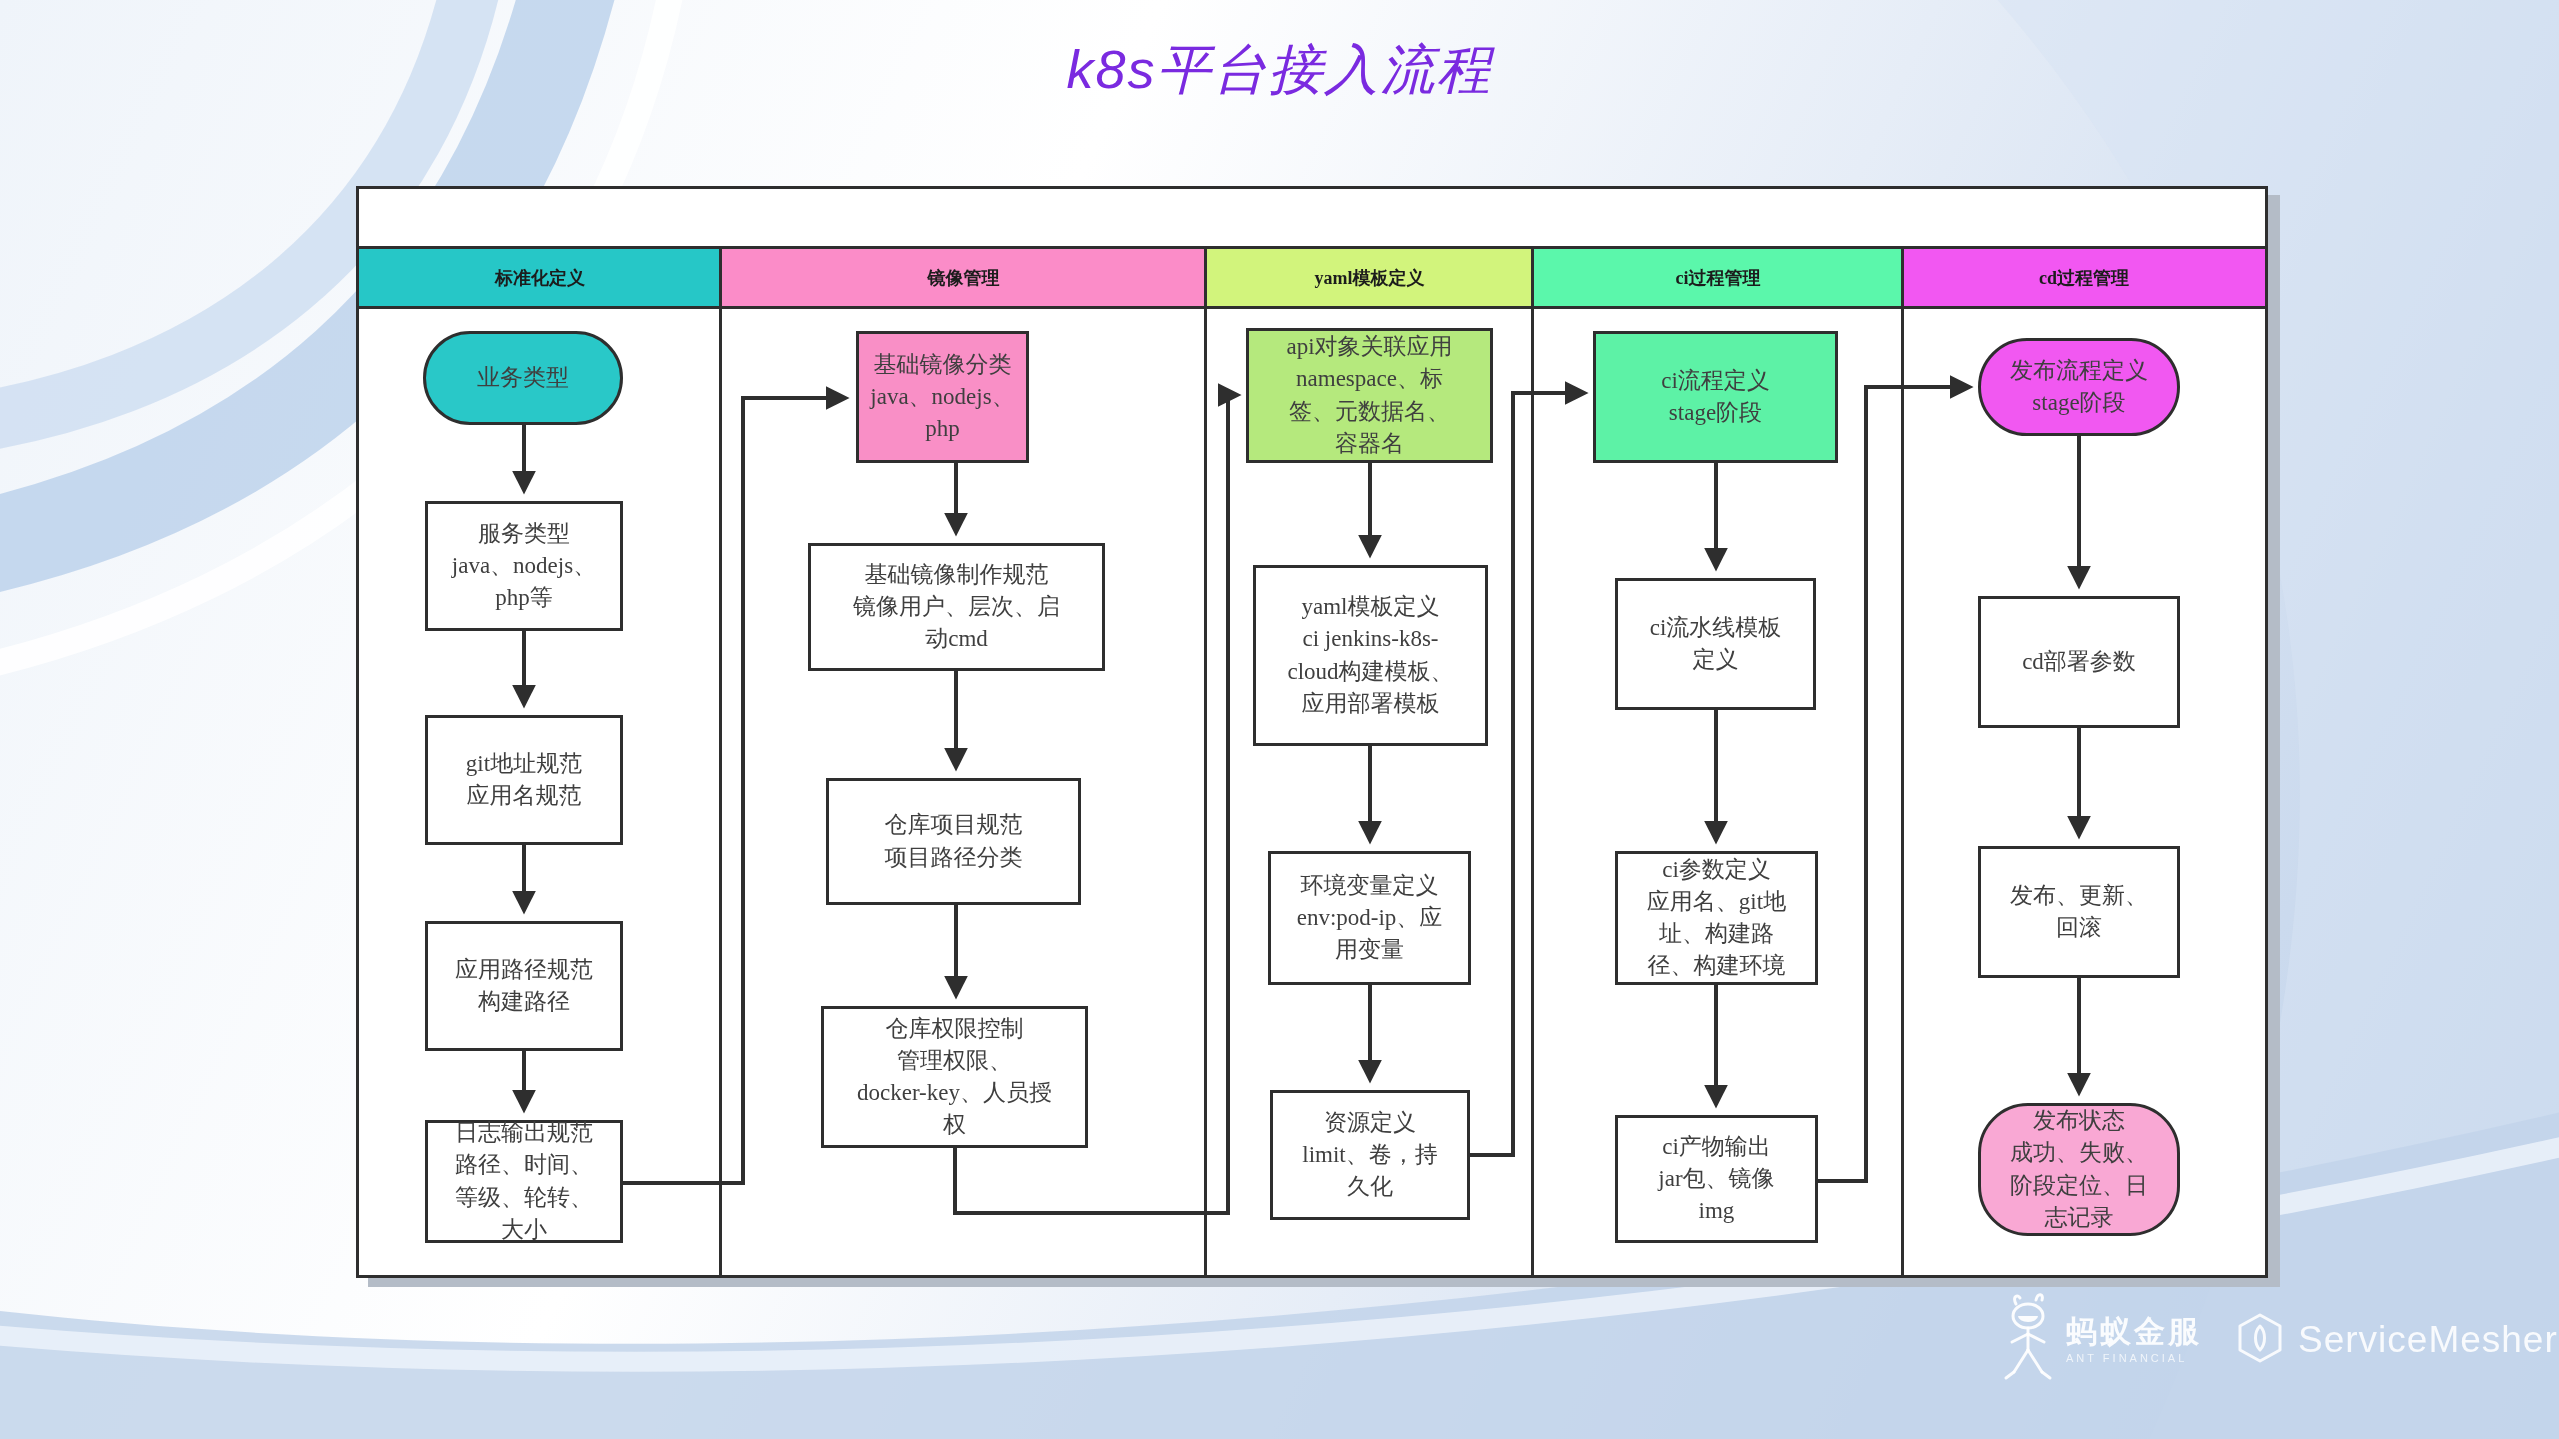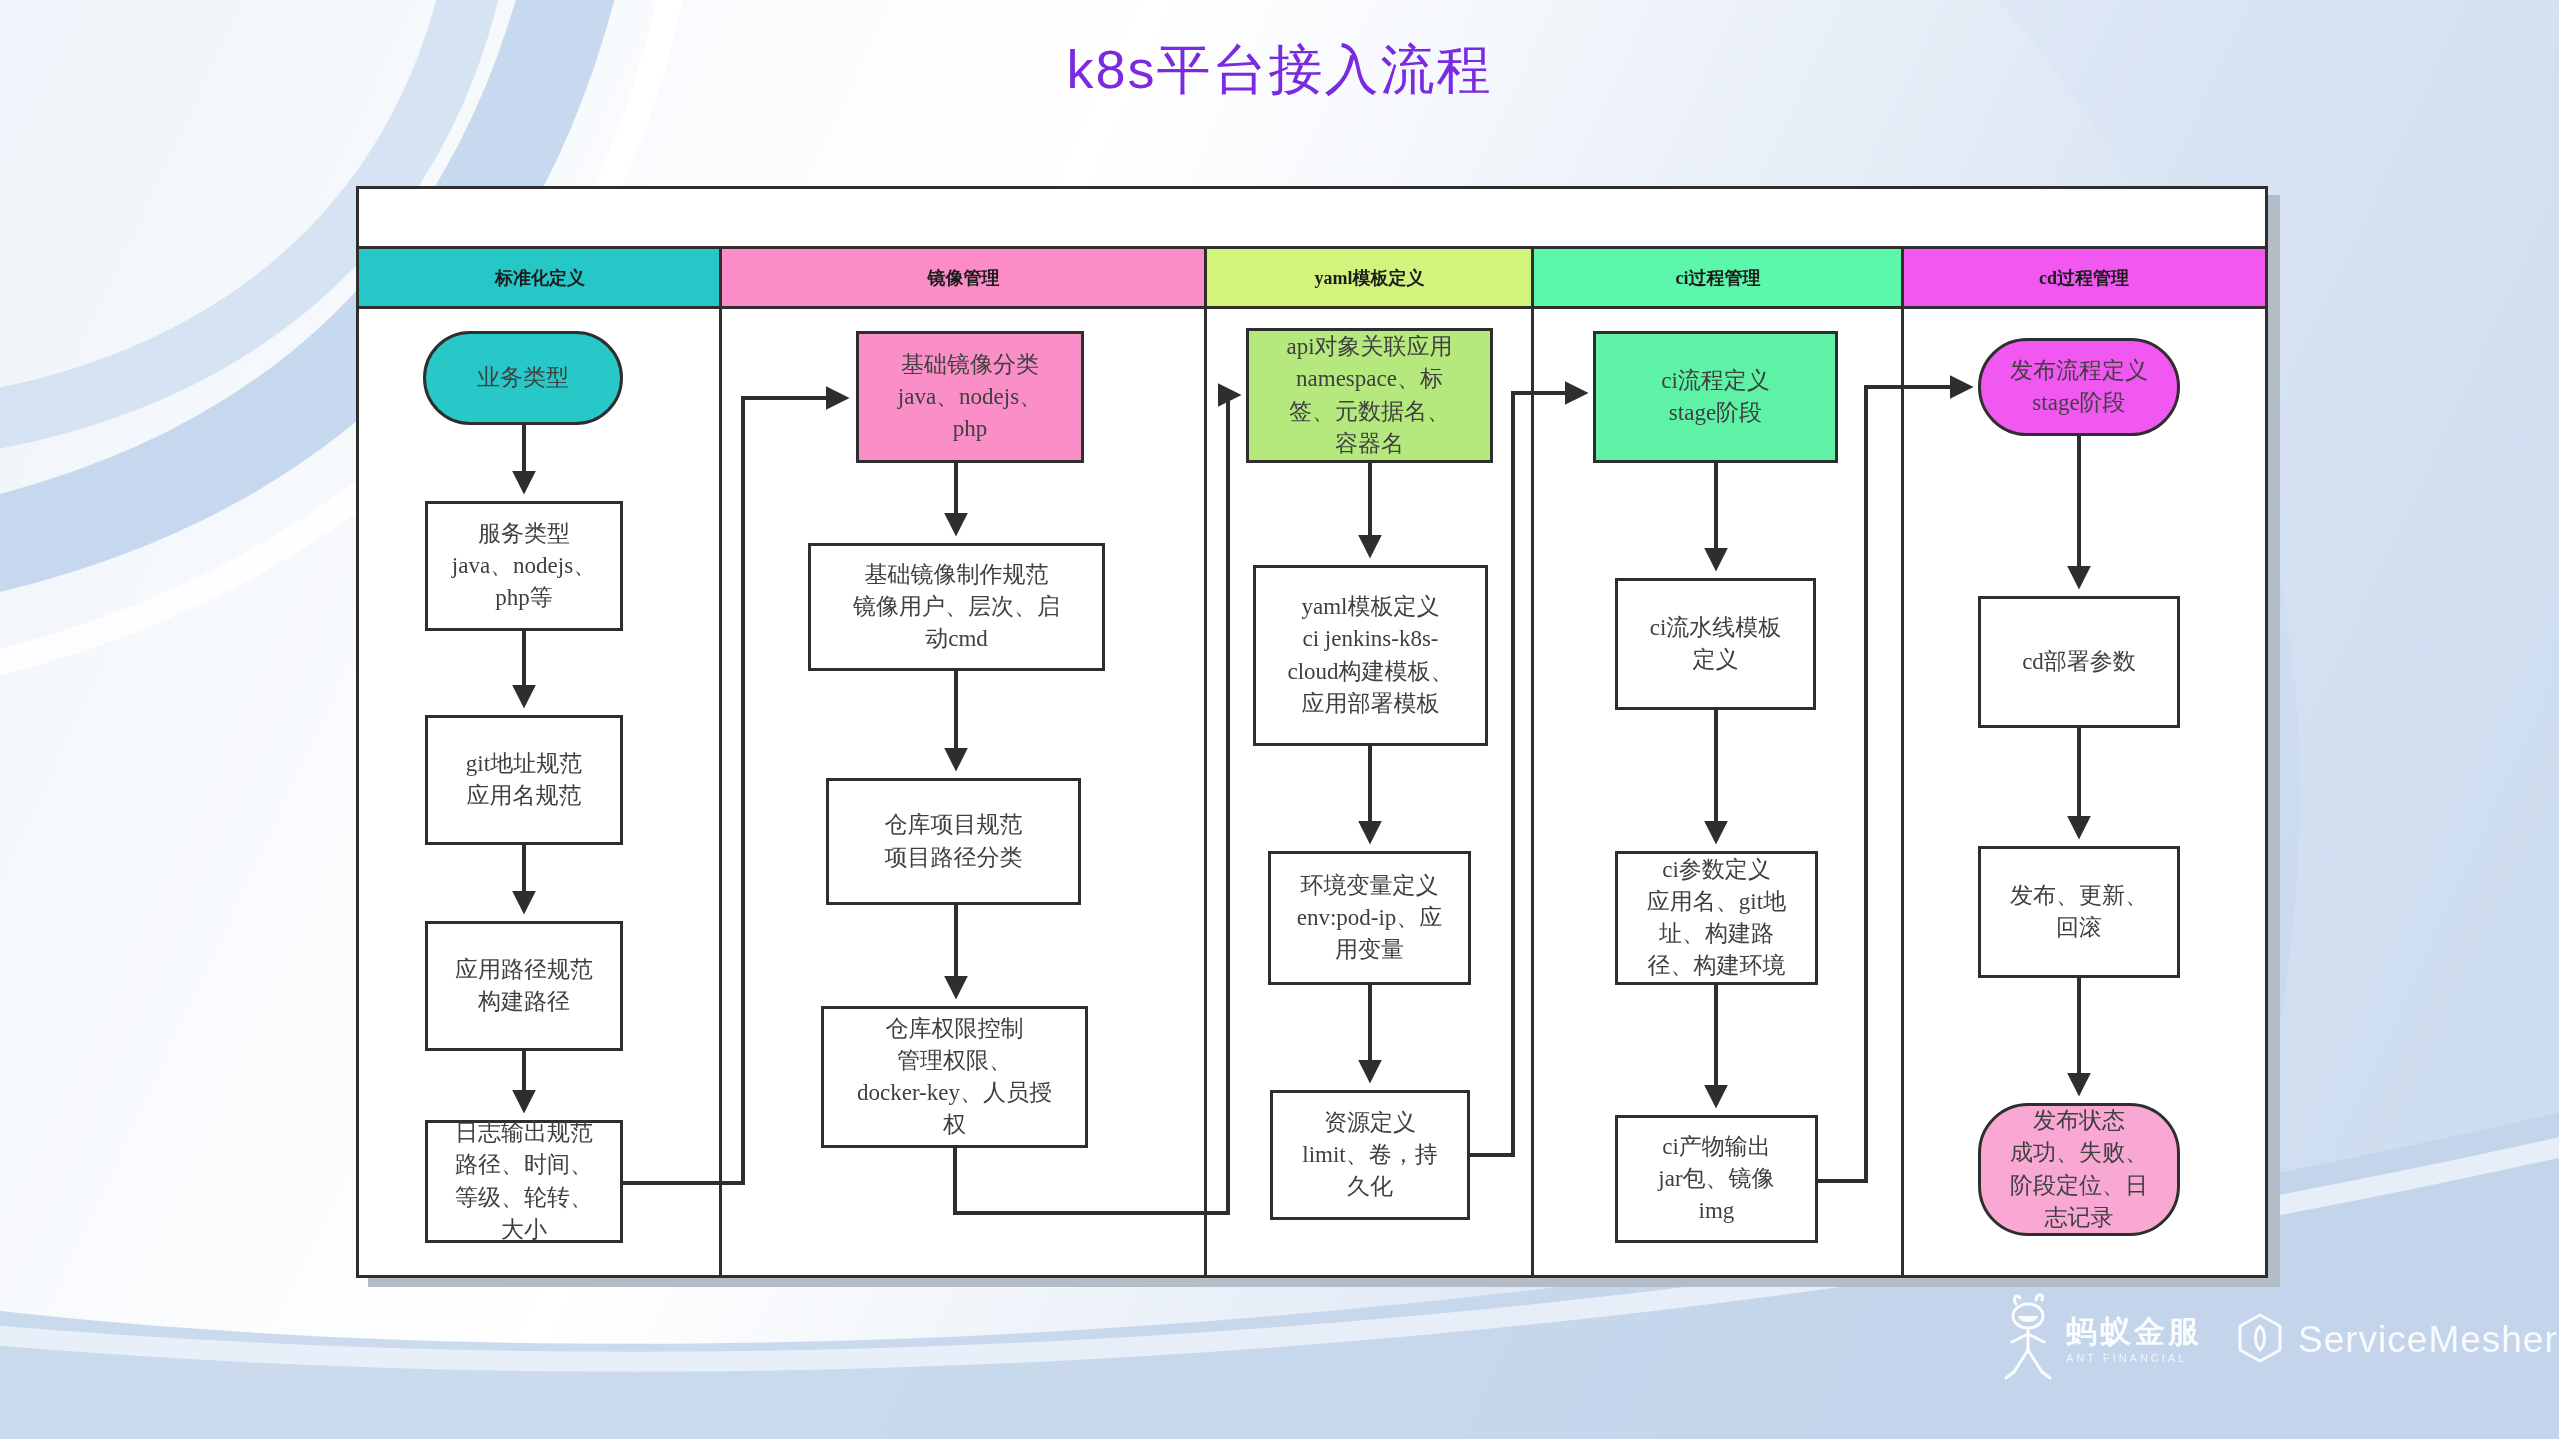--- a/index.html
+++ b/index.html
@@ -4,21 +4,21 @@
 <style>
   html,body{margin:0;padding:0;}
   body{
     width:2559px;height:1439px;position:relative;overflow:hidden;
     font-family:"Liberation Sans","DejaVu Sans",sans-serif;
     background:linear-gradient(115deg,#eff4fa 0%,#ffffff 36%,#e6edf7 60%,#cbdaee 84%,#bed1e8 100%);
   }
   .bgdec{position:absolute;inset:0;z-index:0;pointer-events:none;}
   .title{
     position:absolute;left:0;top:34px;width:100%;text-align:center;z-index:2;
-    font-size:54px;font-weight:500;letter-spacing:2px;
+    font-size:54px;font-weight:500;letter-spacing:2px;font-style:italic;
   }
   .frame{
     position:absolute;left:356px;top:186px;width:1906px;height:1086px;z-index:1;
     background:#ffffff;border:3px solid #2e2e2e;box-shadow:12px 9px 0 #b4bcc7;
   }
   .banner{
     position:absolute;left:0;top:0;width:100%;height:57px;
     display:flex;align-items:center;justify-content:center;
     font-family:"Liberation Serif","DejaVu Serif",serif;font-weight:bold;font-size:31px;color:#1c1c1c;
   }
@@ -114,21 +114,21 @@
 php等</div>
   <div class="node" style="left: 66px; top: 526px; width: 198px; height: 130px; background-color: rgb(255, 255, 255);">git地址规范
 应用名规范</div>
   <div class="node" style="left: 66px; top: 732px; width: 198px; height: 130px; background-color: rgb(255, 255, 255);">应用路径规范
 构建路径</div>
   <div class="node" style="left: 66px; top: 931px; width: 198px; height: 123px; background-color: rgb(255, 255, 255);">日志输出规范
 路径、时间、
 等级、轮转、
 大小</div>
 
-  <div class="node" style="left: 497px; top: 142px; width: 228px; height: 132px; background-color: rgb(249, 143, 198);">基础镜像分类
+  <div class="node" style="left: 497px; top: 142px; width: 173px; height: 132px; background-color: rgb(249, 143, 198);">基础镜像分类
 java、nodejs、
 php</div>
   <div class="node" style="left: 449px; top: 354px; width: 297px; height: 128px; background-color: rgb(255, 255, 255);">基础镜像制作规范
 镜像用户、层次、启
 动cmd</div>
   <div class="node" style="left: 467px; top: 589px; width: 255px; height: 127px; background-color: rgb(255, 255, 255);">仓库项目规范
 项目路径分类</div>
   <div class="node" style="left: 462px; top: 817px; width: 267px; height: 142px; background-color: rgb(255, 255, 255);">仓库权限控制
 管理权限、
 docker-key、人员授

